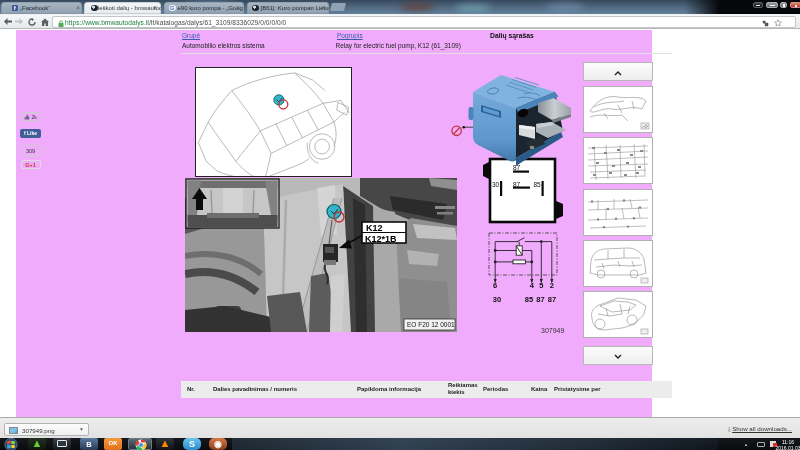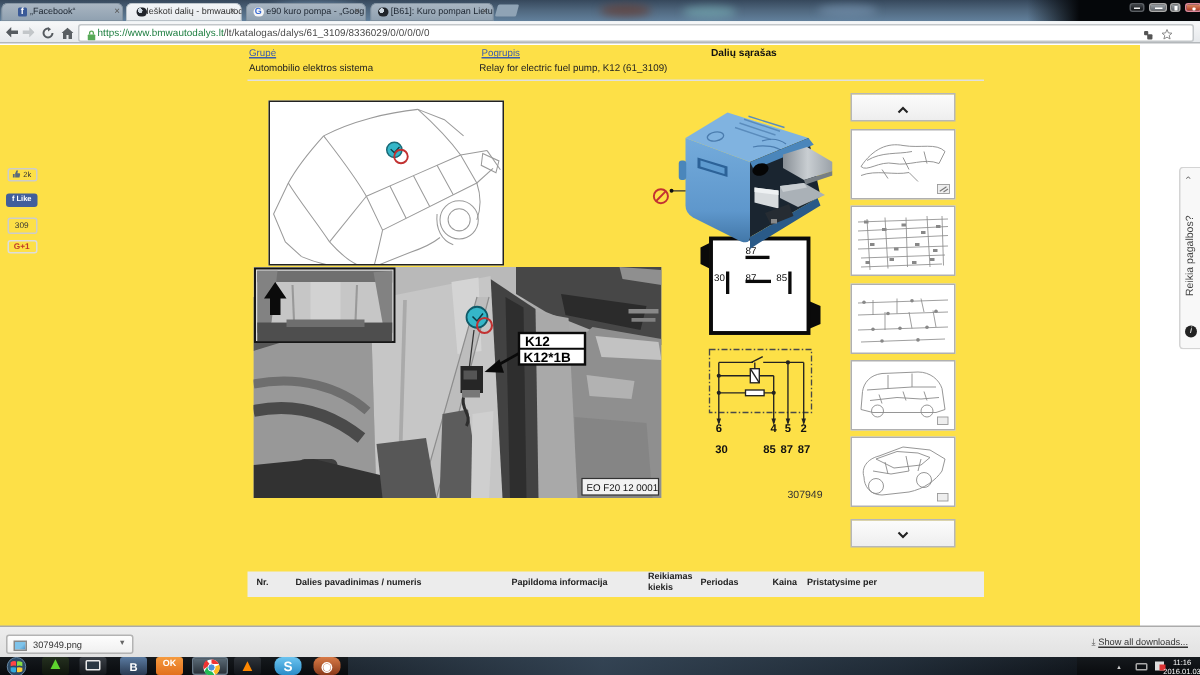--- a/index.html
+++ b/index.html
@@ -13,21 +13,21 @@
 .tab .fav{position:absolute;left:5px;top:3.2px;width:6.5px;height:6.5px;}
 .tab .ti{position:absolute;left:13.5px;top:3.2px;color:#333;}
 .tab .x{position:absolute;right:4px;top:2.5px;font-size:6.5px;color:#555;}
 .tab.inact{background:linear-gradient(180deg,#aab6c2,#8fa0b0);box-shadow:inset 0 0 0 0.5px #7b8b99;}
 .tab.act{background:linear-gradient(180deg,#f3f5f7,#e7ebee);box-shadow:inset 0 0 0 0.5px #aab4bc;z-index:3;}
 
 #toolbar{left:0;top:13.5px;width:800px;height:15.5px;background:linear-gradient(180deg,#f6f7f8,#e6e9ec);border-top:1px solid #eef2f4;border-bottom:1px solid #b4b8bb;z-index:2;}
 #urlbar{position:absolute;left:52px;top:1.5px;width:744px;height:11.5px;background:#fff;border:1px solid #c3c7ca;border-radius:2px;}
 #urltext{position:absolute;left:12px;top:2.2px;font-size:6.6px;letter-spacing:0.05px;color:#4a4a4a;white-space:nowrap;}
 
-#page{left:0;top:30px;width:760px;height:388px;background:#fde047;}
+#page{left:16px;top:30px;width:636px;height:388px;background:#f0abfc;}
 .lnk{color:#3b5cad;text-decoration:underline;font-size:6.5px;}
 .t65{font-size:6.5px;color:#222;}
 
 .soc{position:absolute;font-size:5.5px;}
 
 #hr1{position:absolute;left:165px;top:22.5px;width:491px;height:1px;background:#e0e0e0;}
 
 #thead{position:absolute;left:165px;top:350.5px;width:491px;height:17px;background:#ececec;font-size:6px;font-weight:bold;color:#222;}
 .thc{position:absolute;top:5px;}
 

